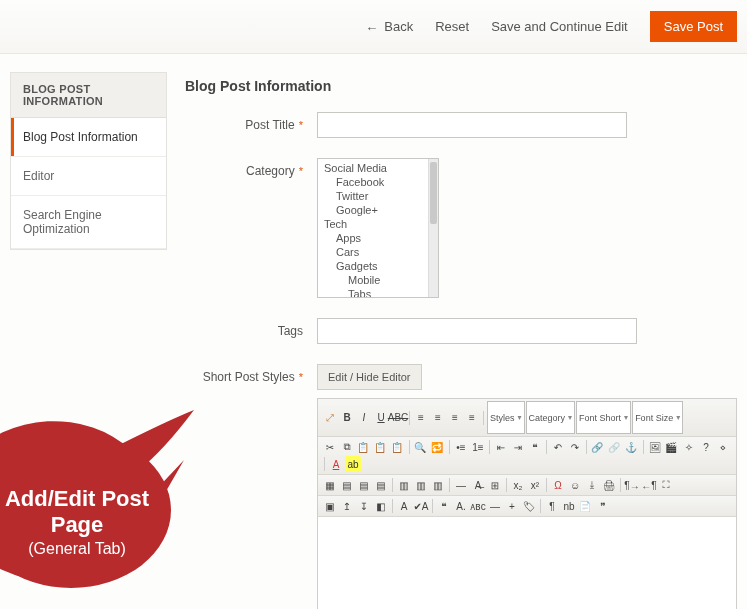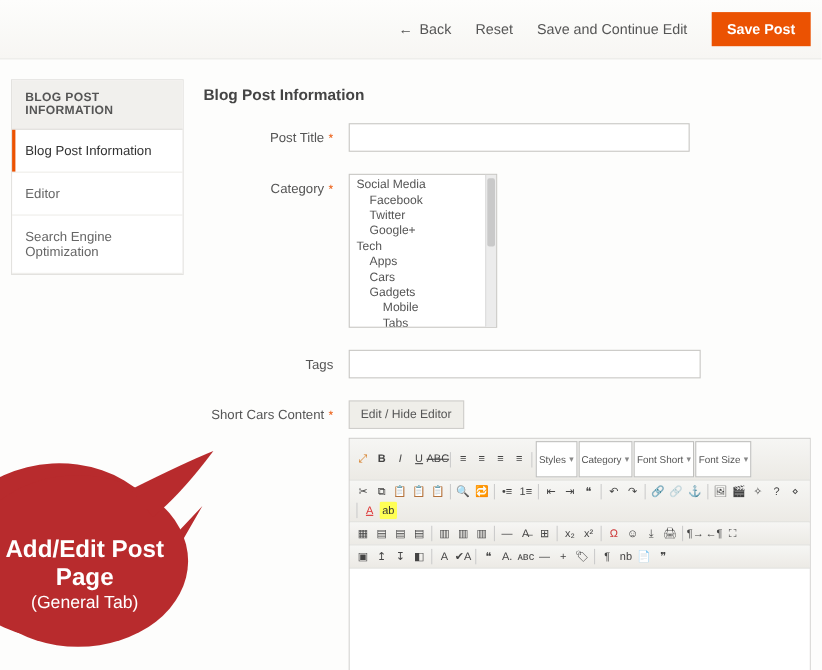--- a/index.html
+++ b/index.html
@@ -28,21 +28,21 @@
     font-size: 13px;
     cursor: pointer;
     display: flex;
     align-items: center;
     gap: 6px;
   }
   .topbar .primary {
     background: #eb5202;
     color: #fff;
     font-size: 13px;
-    font-weight: 700;
+    font-weight: 400;
     padding: 8px 14px;
     border-radius: 0;
     cursor: pointer;
   }
   
   .wrap {
     display: flex;
     gap: 18px;
     padding: 18px 0 0 10px;
     align-items: flex-start;
@@ -115,21 +115,21 @@
     flex: 1;
   }
   input[type=text].field {
     width: 310px;
     height: 26px;
     border: 1px solid #c8c7c4;
     padding: 0 6px;
     font-size: 12px;
   }
   .catbox {
-    width: 135px;
+    width: 122px;
     height: 140px;
     border: 1px solid #c8c7c4;
     background: #fff;
     position: relative;
   }
   .catbox .catscroll {
     position: absolute;
     inset: 0 10px 0 0;
     overflow: hidden;
     padding: 2px 0;
@@ -295,21 +295,21 @@
       <div class="lbl">
         <span>Tags</span>
       </div>
       <div class="ctrl">
         <input type="text" class="field" style="width: 320px;" value="">
       </div>
     </div>
 
     <div class="row">
       <div class="lbl">
-        <span>Short Cars Content</span><span class="req">*</span>
+        <span>Short Post Styles</span><span class="req">*</span>
       </div>
       <div class="ctrl">
         <span class="showhide">Edit / Hide Editor</span>
         <div class="rte">
 
           <div class="toolbar">
             <span class="tbtn" style="color:#d57a1f">⤢</span>
             <span class="tbtn">
                 <b>B</b>
               </span>

